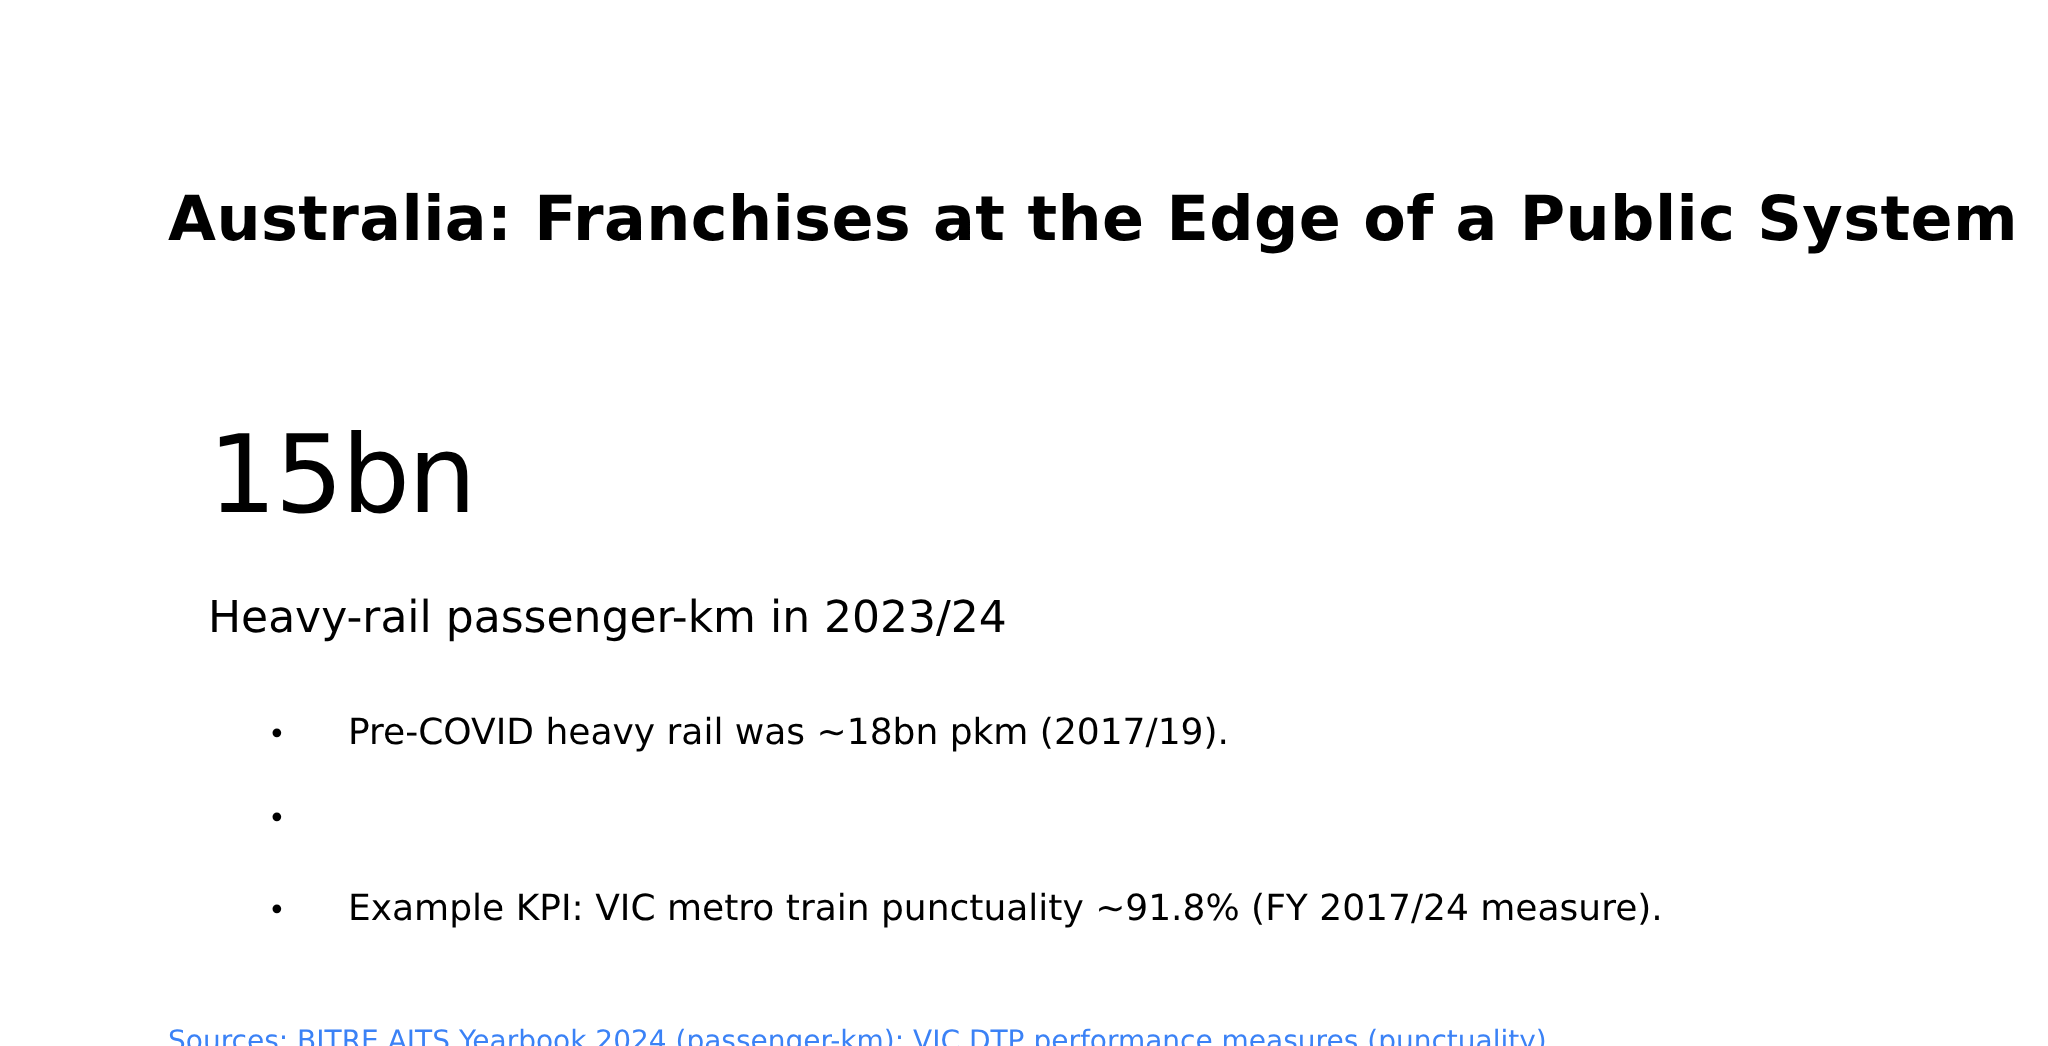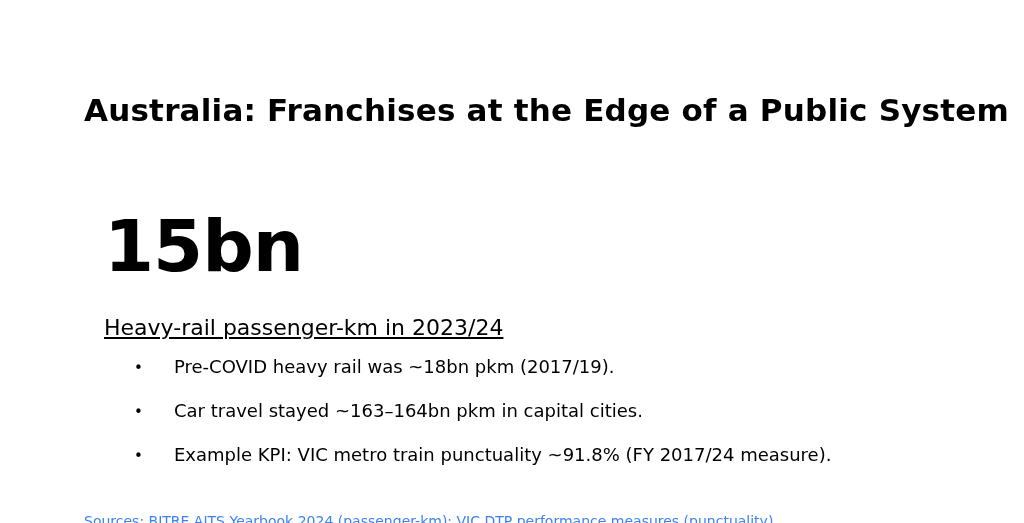--- a/index.html
+++ b/index.html
@@ -27,31 +27,30 @@
     font-weight: bold;
     letter-spacing: 0.2px;
     white-space: nowrap;
   }
   .stat-block {
     position: absolute;
     left: 36px;
     top: 142px;
   }
   .stat-value {
-    font-size: 72px;
-    font-weight: bold;
+    font-size: 54px;
+    font-weight: normal;
     line-height: 1.02;
     letter-spacing: -1px;
   }
   .stat-label {
     font-size: 22px;
     font-weight: normal;
     margin-top: -4px;
     white-space: nowrap;
-    text-decoration: underline;
   }
   .bullet-list {
     position: absolute;
     left: 46px;
     top: 268px;
     list-style: none;
   }
   .bullet-item {
     display: flex;
     align-items: baseline;
@@ -85,21 +84,20 @@
     <div class="stat-label">Heavy-rail passenger-km in 2023/24</div>
   </div>
 
   <ul class="bullet-list">
     <li class="bullet-item">
       <span class="bullet-marker">•</span>
       <span>Pre-COVID heavy rail was ~18bn pkm (2017/19).</span>
     </li>
     <li class="bullet-item">
       <span class="bullet-marker">•</span>
-      <span>Car travel stayed ~163–164bn pkm in capital cities.</span>
     </li>
     <li class="bullet-item">
       <span class="bullet-marker">•</span>
       <span>Example KPI: VIC metro train punctuality ~91.8% (FY 2017/24 measure).</span>
     </li>
   </ul>
 
   <div class="sources-line">Sources: BITRE AITS Yearbook 2024 (passenger-km); VIC DTP performance measures (punctuality).</div>
 
 </div>

